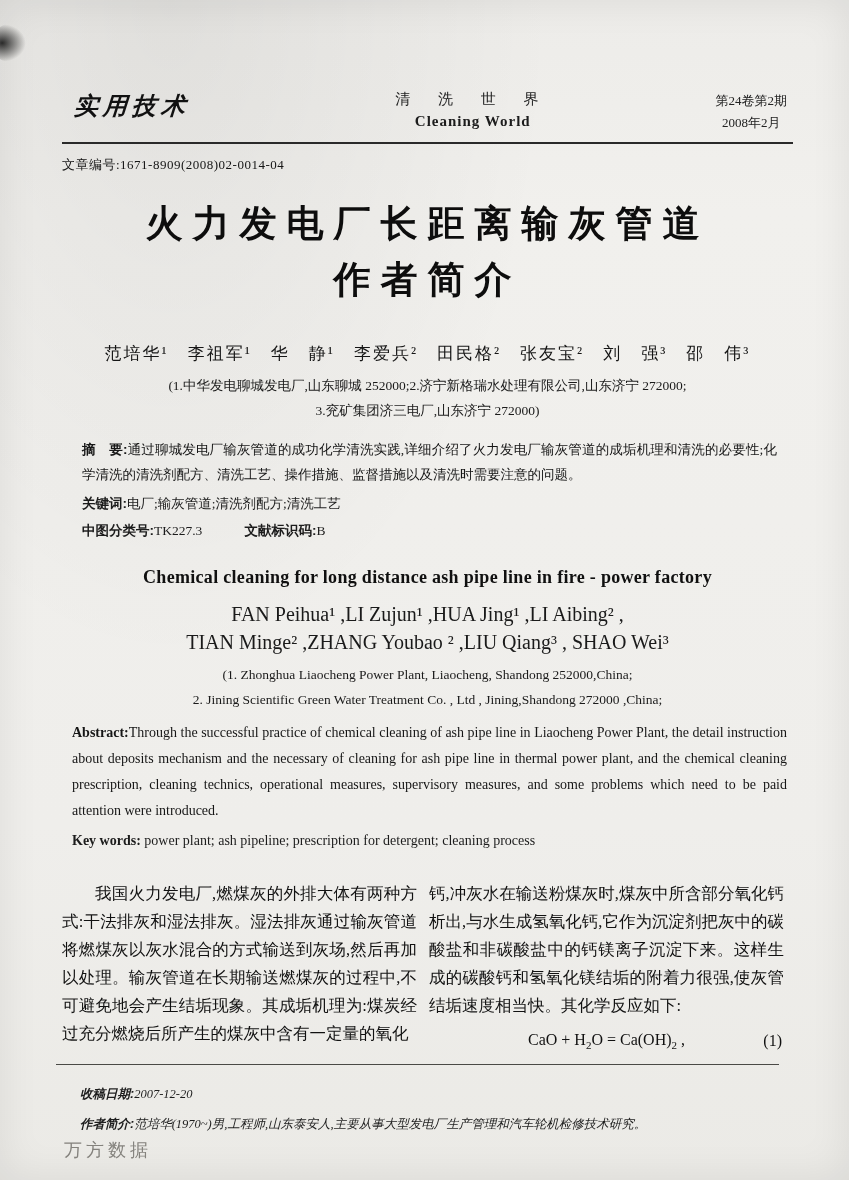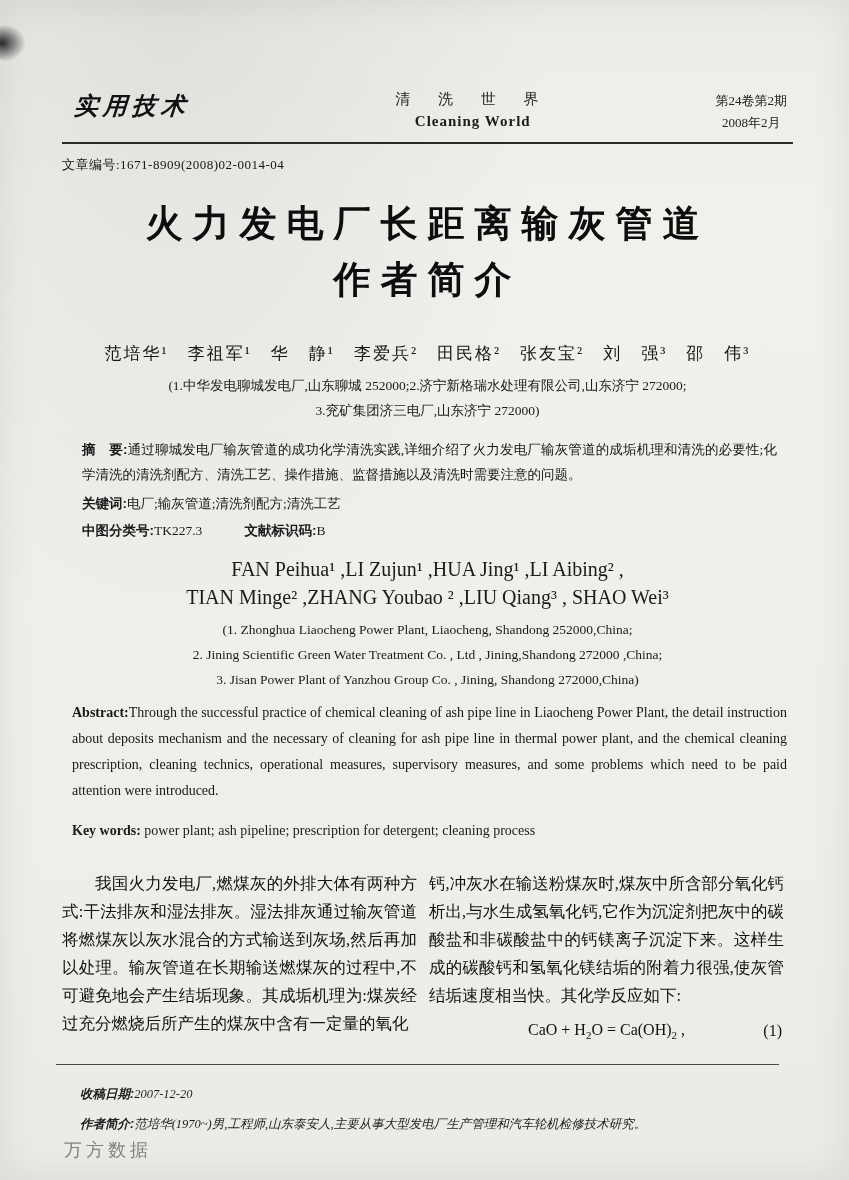--- a/index.html
+++ b/index.html
@@ -120,21 +120,21 @@
   }
   .en-abstract {
     margin-top: 8px;
     padding: 0 6px 0 10px;
     font-size: 14px;
     line-height: 26px;
     text-align: justify;
     color: #161616;
   }
   .en-abstract .lbl, .en-keywords .lbl { font-weight: bold; }
-  .en-keywords { margin-top: 14px; padding: 0 6px 0 10px; font-size: 14px; line-height: 26px; }
+  .en-keywords { margin-top: 4px; padding: 0 6px 0 10px; font-size: 14px; line-height: 26px; }
   
   .body-cols {
     display: flex;
     gap: 12px;
     margin-top: 26px;
   }
   .bcol {
     width: 355px;
     font-size: 16.5px;
     line-height: 28px;
@@ -213,28 +213,28 @@
     <div class="abstract-cn">
       <span class="lbl">摘　要:</span><span>通过聊城发电厂输灰管道的成功化学清洗实践,详细介绍了火力发电厂输灰管道的成垢机理和清洗的必要性;化学清洗的清洗剂配方、清洗工艺、操作措施、监督措施以及清洗时需要注意的问题。</span>
     </div>
     <div class="kw-line">
       <span class="lbl">关键词:</span><span>电厂;输灰管道;清洗剂配方;清洗工艺</span>
     </div>
     <div class="clc-line">
       <span class="lbl">中图分类号:</span><span>TK227.3</span><span class="clc-gap"></span><span class="lbl">文献标识码:</span><span>B</span>
     </div>
 
+    <div class="en-title">Chemical cleaning for long distance ash pipe line in fire - power factory</div>
     <div class="en-authors">
       <div>FAN Peihua¹ ,LI Zujun¹ ,HUA Jing¹ ,LI Aibing² ,</div>
       <div>TIAN Minge² ,ZHANG Youbao ² ,LIU Qiang³ , SHAO Wei³</div>
     </div>
     <div class="en-affil">
       <div>(1. Zhonghua Liaocheng Power Plant, Liaocheng, Shandong 252000,China;</div>
       <div>2. Jining Scientific Green Water Treatment Co. , Ltd , Jining,Shandong 272000 ,China;</div>
-      <div>3. Jisan Power Plant of Yanzhou Group Co. , Jining, Shandong 272000,China)</div>
     </div>
     <div class="en-abstract">
       <span class="lbl">Abstract:</span><span>Through the successful practice of chemical cleaning of ash pipe line in Liaocheng Power Plant, the detail instruction about deposits mechanism and the necessary of cleaning for ash pipe line in thermal power plant, and the chemical cleaning prescription, cleaning technics, operational measures, supervisory measures, and some problems which need to be paid attention were introduced.</span>
     </div>
     <div class="en-keywords">
       <span class="lbl">Key words:</span> <span>power plant; ash pipeline; prescription for detergent; cleaning process</span>
     </div>
 
     <div class="body-cols">
       <div class="bcol">

